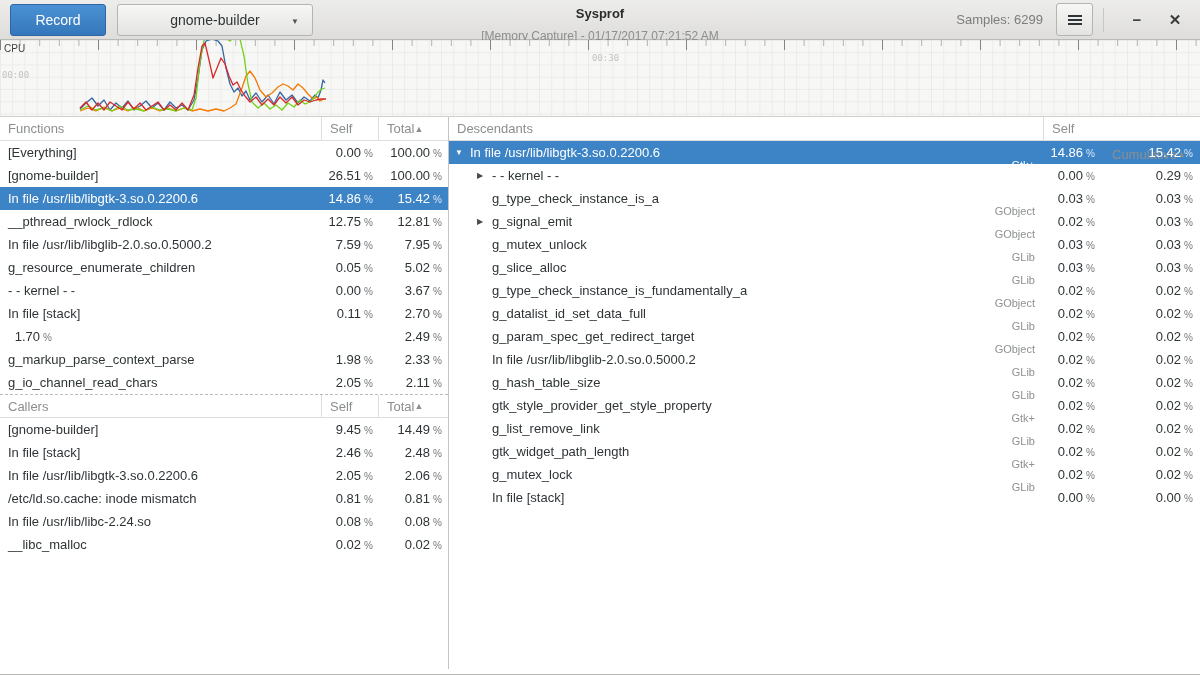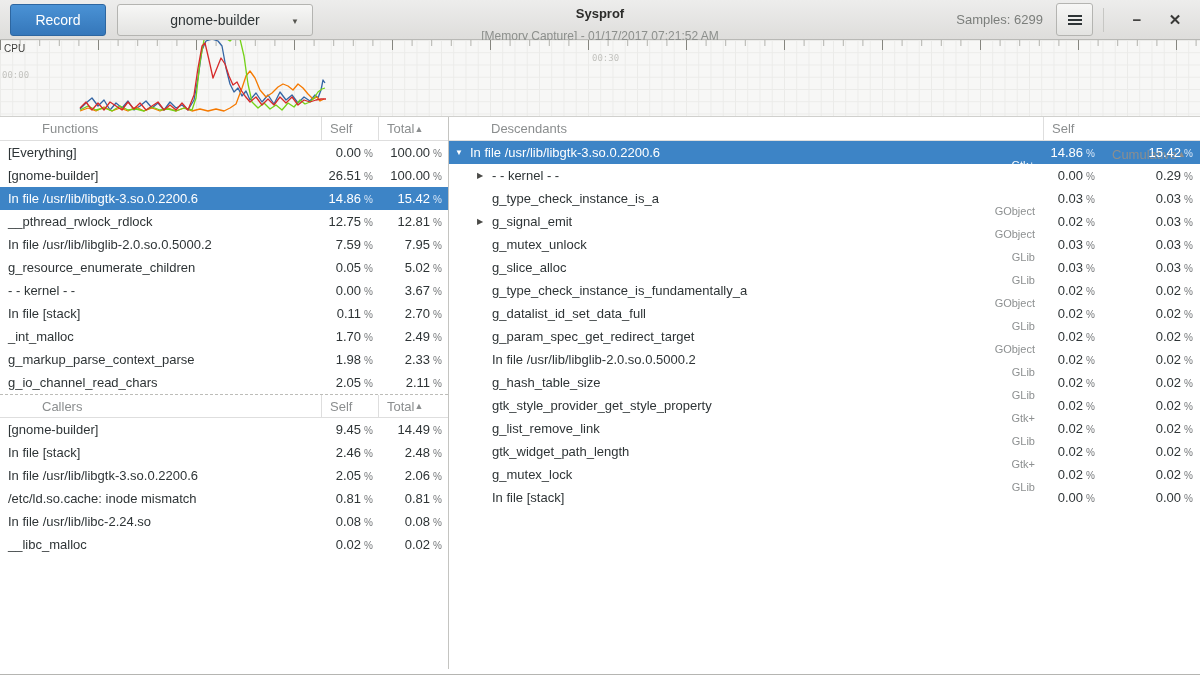--- a/index.html
+++ b/index.html
@@ -49,21 +49,21 @@
   .t30 { left:592px; top:13px; }
 
   
   .main { display:flex; height:552px; background:#fff; }
   .left-pane  { width:449px; border-right:1px solid #c4c4c1; }
   .right-pane { flex:1; }
 
   .thead { display:flex; height:24px; align-items:stretch;
     border-bottom:1px solid #dedede; color:#8b8e8f; font-size:13px; background:#fff; }
   .thead > div { display:flex; align-items:center; }
-  .h-name { flex:1; padding-left:8px;margin-left:34px; }
+  .h-name { flex:1; padding-left:8px; }
   .h-col  { border-left:1px solid #dedede; padding-left:8px; }
   .h-self  { width:57px; }
   .h-total { width:70px; justify-content:flex-start; padding-right:7px; }
   .h-self-r { width:60px; }
   .h-cum-r  { width:97px; justify-content:space-between; padding-right:16px;margin-top:37px; }
   .sort { font-size:9px; color:#8b8e8f; }
   .callers-head { border-top:1px dashed #bdbdb9; }
 
   .trow { display:flex; height:23px; align-items:center; font-size:13px; color:#2e3436;justify-content:space-between; }
   .trow.sel { background:#3d84c6; color:#fff; }
@@ -234,21 +234,20 @@
             <div class="c-name">- - kernel - -</div>
             <div class="c-self"><span class="v">0.00</span><span class="pct">%</span></div>
             <div class="c-total"><span class="v">3.67</span><span class="pct">%</span></div>
           </div>
           <div class="trow">
             <div class="c-name">In file [stack]</div>
             <div class="c-self"><span class="v">0.11</span><span class="pct">%</span></div>
             <div class="c-total"><span class="v">2.70</span><span class="pct">%</span></div>
           </div>
           <div class="trow">
-            <div class="c-name">_int_malloc</div>
             <div class="c-self"><span class="v">1.70</span><span class="pct">%</span></div>
             <div class="c-total"><span class="v">2.49</span><span class="pct">%</span></div>
           </div>
           <div class="trow">
             <div class="c-name">g_markup_parse_context_parse</div>
             <div class="c-self"><span class="v">1.98</span><span class="pct">%</span></div>
             <div class="c-total"><span class="v">2.33</span><span class="pct">%</span></div>
           </div>
           <div class="trow">
             <div class="c-name">g_io_channel_read_chars</div>

